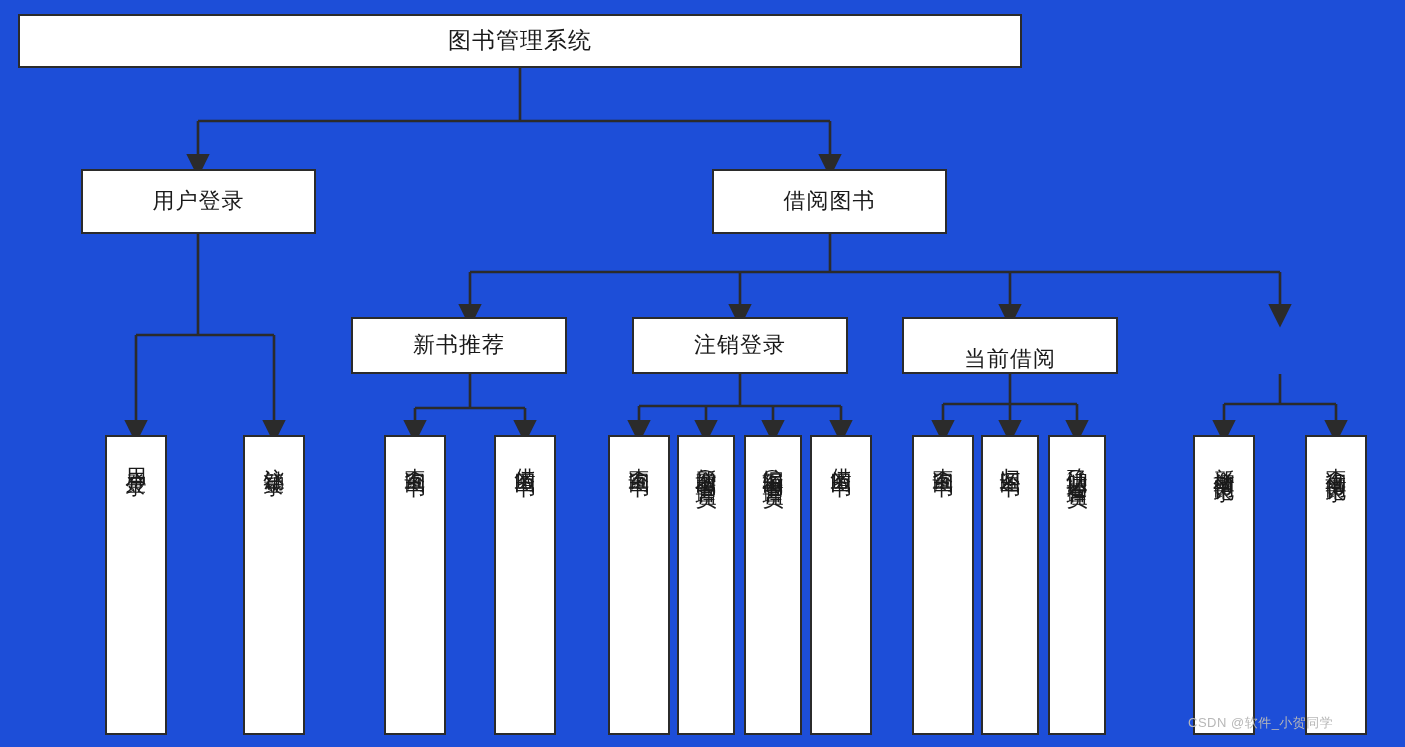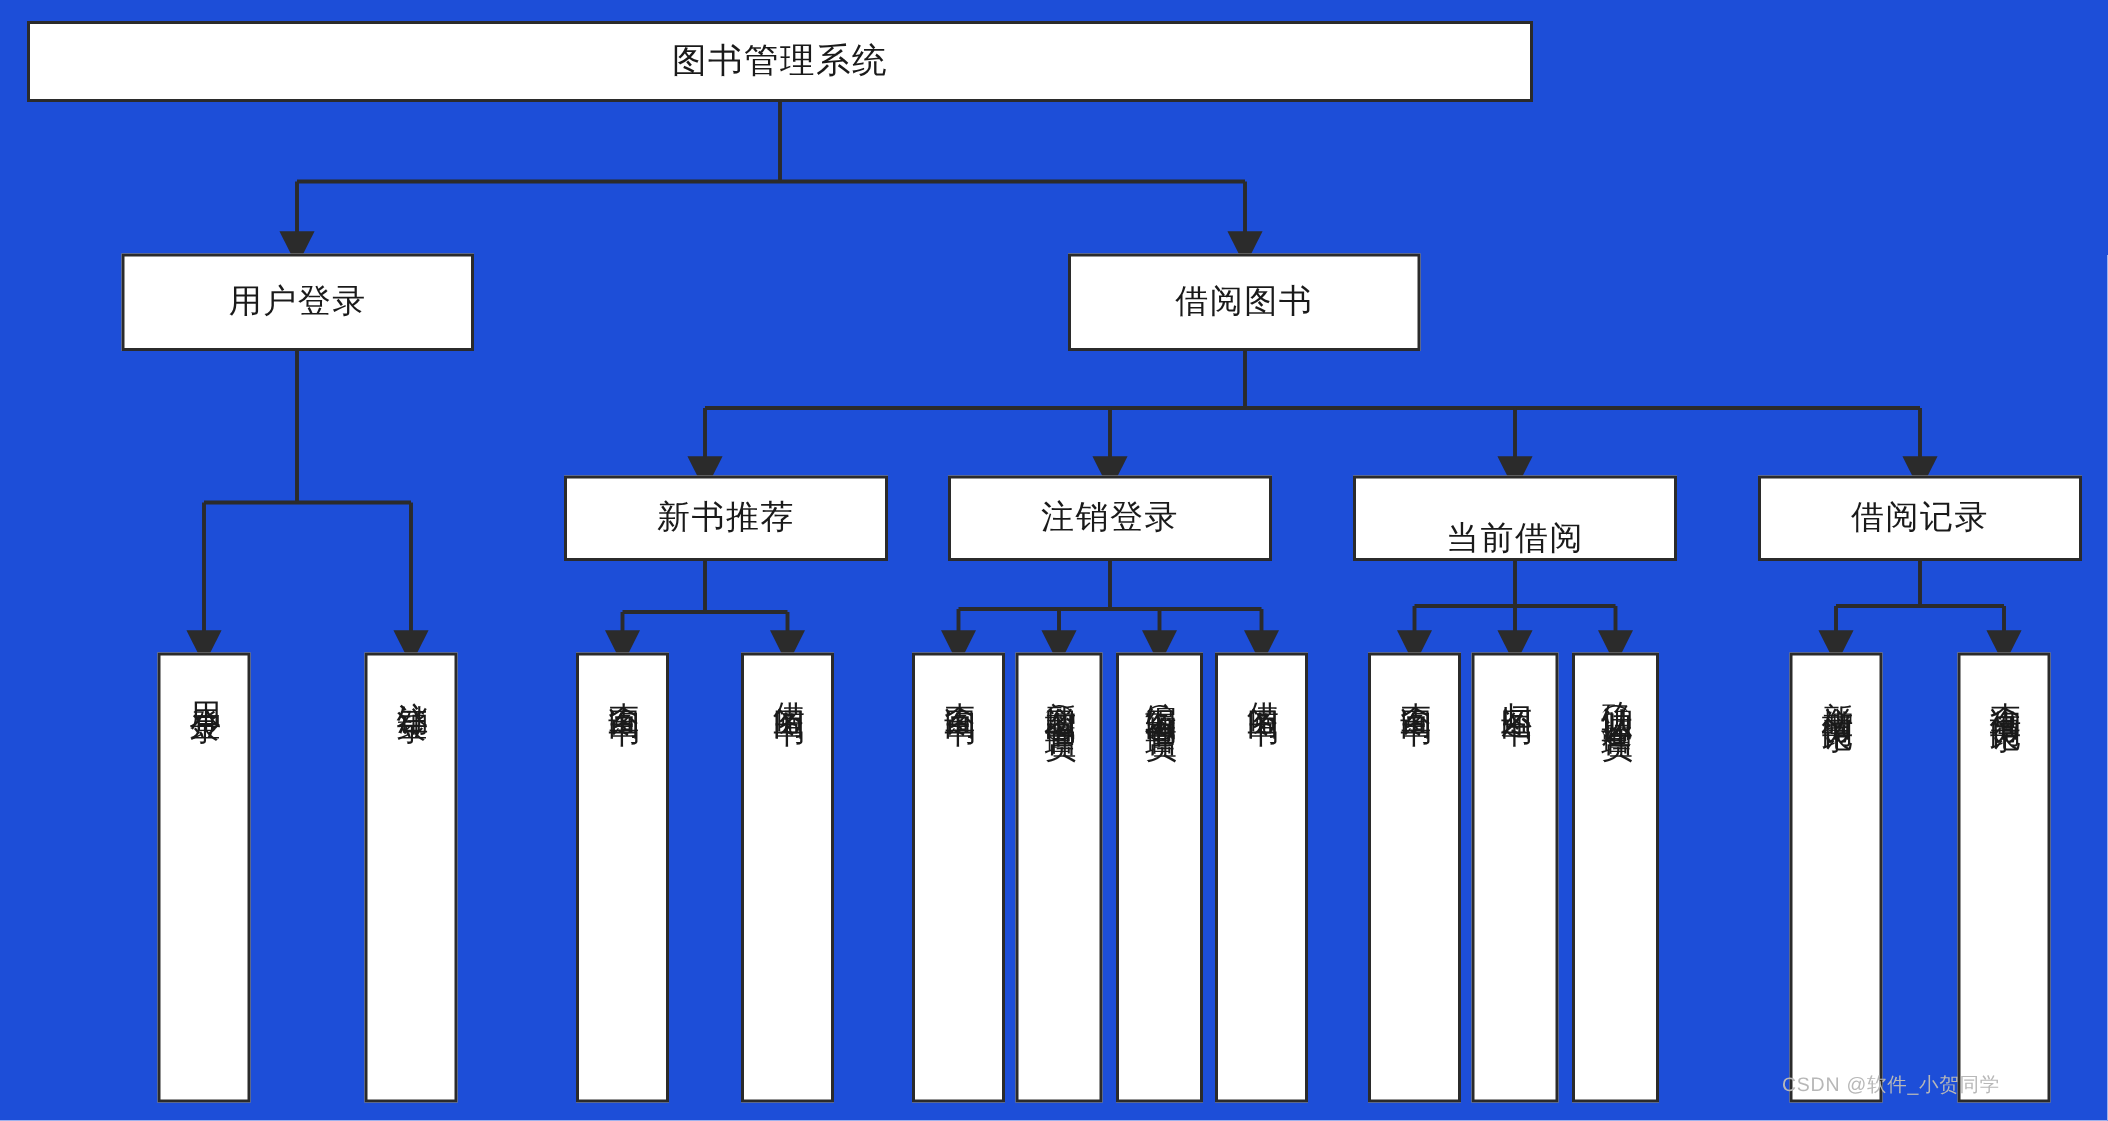--- a/index.html
+++ b/index.html
@@ -126,31 +126,28 @@
     <span>图书管理系统</span>
   </div>
 
   <div class="node horiz" style="left:81px; top:169px; width:235px; height:65px;">
     <span>用户登录</span>
   </div>
   <div class="node horiz" style="left:712px; top:169px; width:235px; height:65px;">
     <span>借阅图书</span>
   </div>
 
-  <div class="node horiz" style="left:376px; top:317px; width:216px; height:57px;align-items:center;">
+  <div class="node horiz" style="left:351px; top:317px; width:216px; height:57px;align-items:center;">
     <span>新书推荐</span>
   </div>
   <div class="node horiz" style="left:632px; top:317px; width:216px; height:57px;">
     <span>注销登录</span>
   </div>
   <div class="node horiz" style="left:902px; top:317px; width:216px; height:57px;align-items:flex-end;">
     <span>当前借阅</span>
-  </div>
-  <div class="node horiz" style="left:1172px; top:317px; width:216px; height:57px;">
-    <span>借阅记录</span>
   </div>
 
   <div class="node leaf" style="left:105px; top:435px; width:62px; height:300px;">
     <span class="vlabel">用户登录</span>
   </div>
   <div class="node leaf" style="left:243px; top:435px; width:62px; height:300px;">
     <span class="vlabel">注销登录</span>
   </div>
 
   <div class="node leaf" style="left:384px; top:435px; width:62px; height:300px;">

